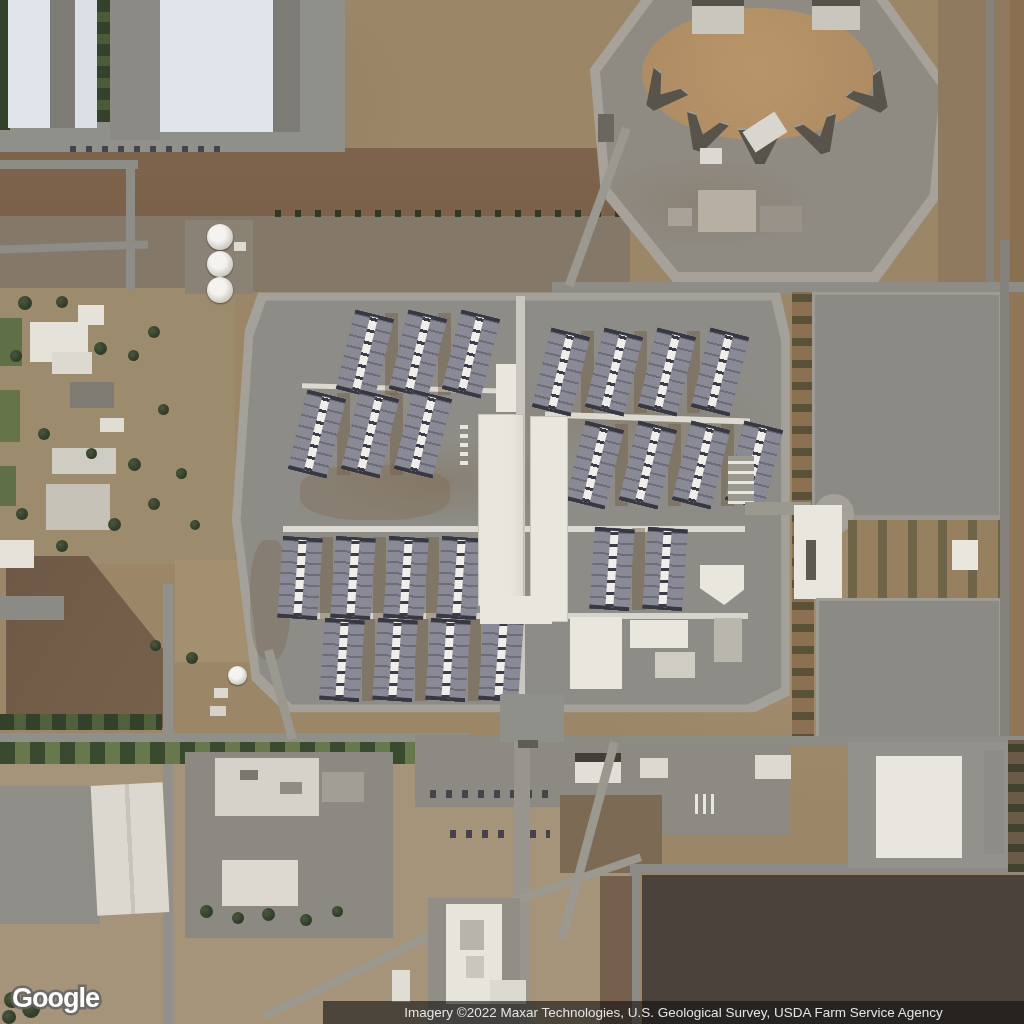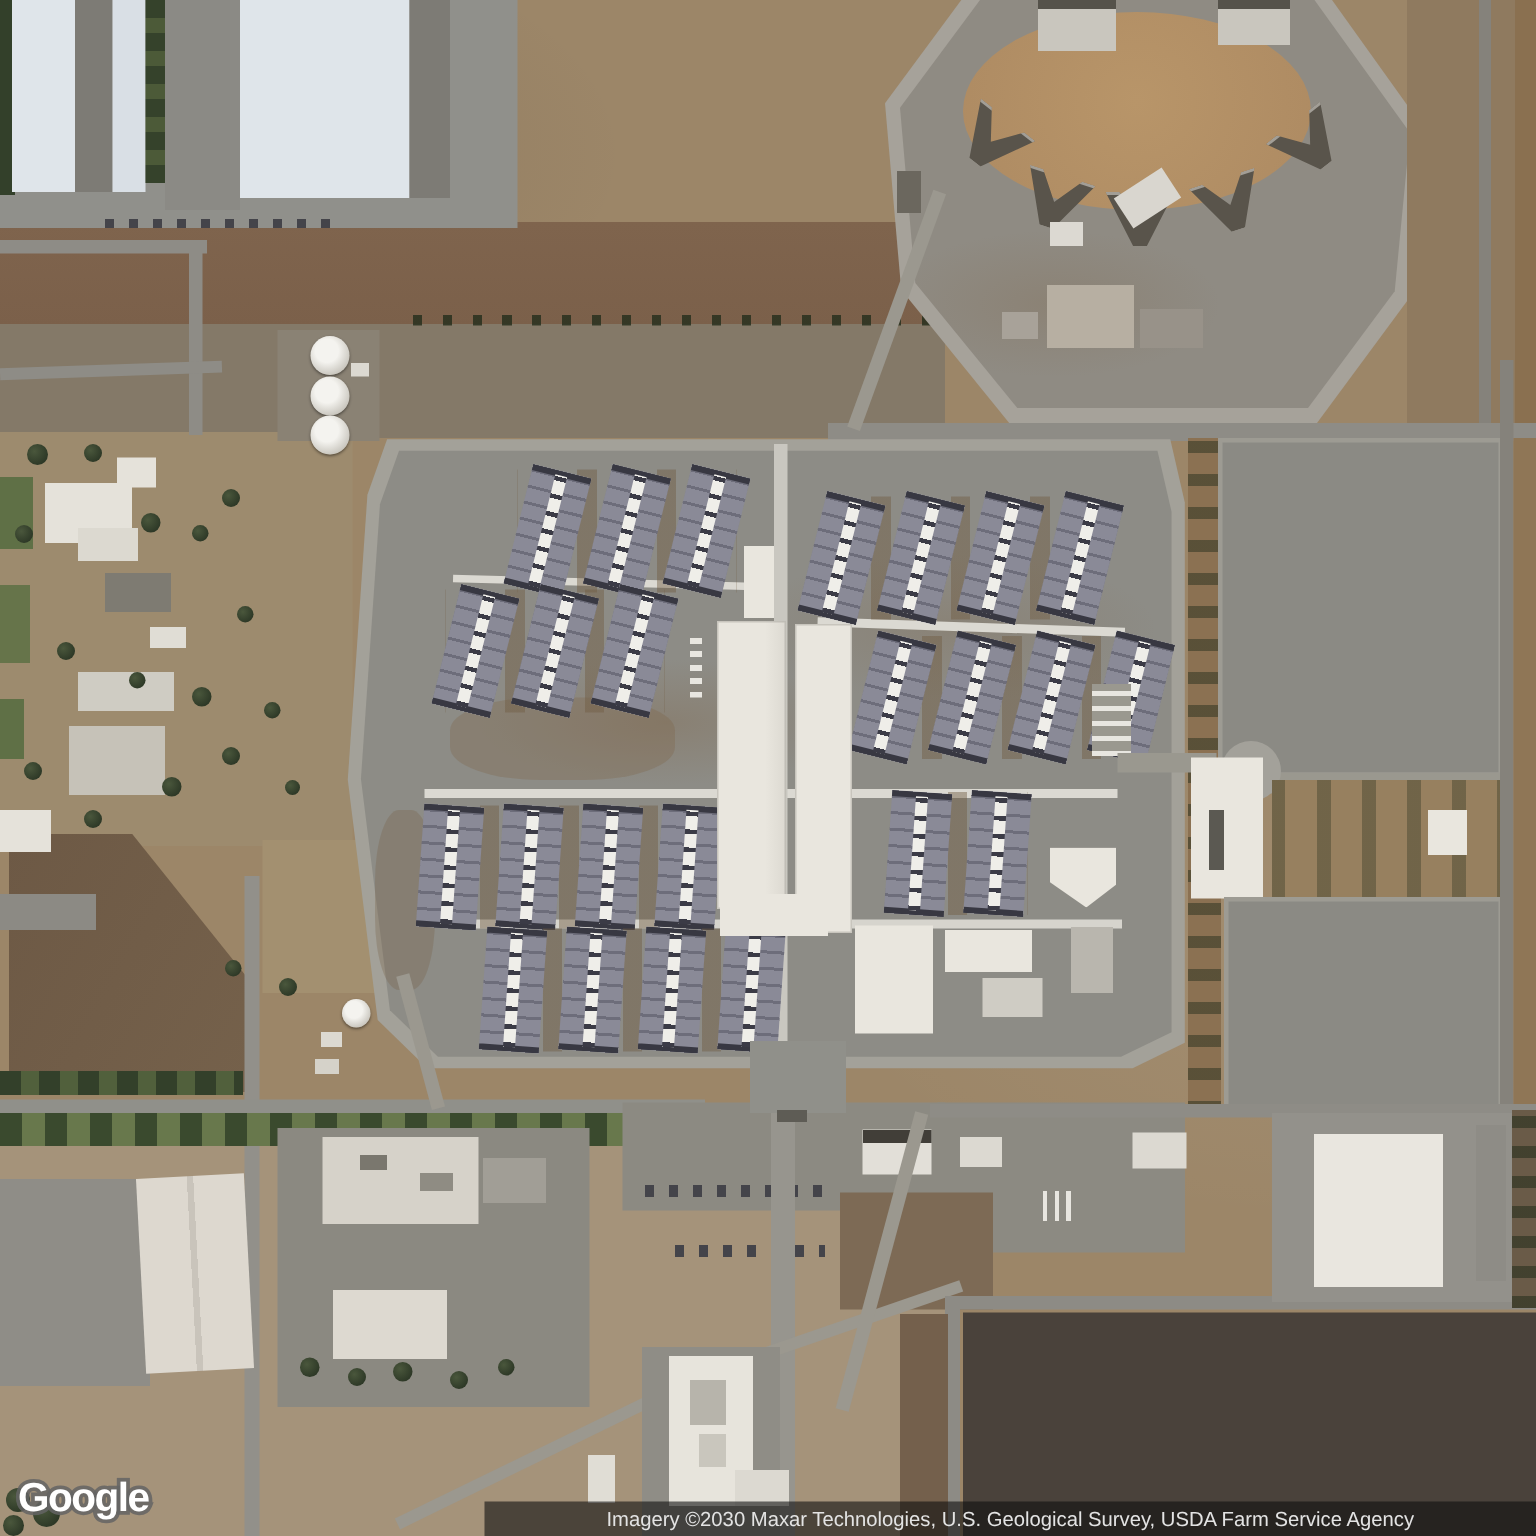--- a/index.html
+++ b/index.html
@@ -276,16 +276,16 @@
   <div class="a" style="left:490px;top:980px;width:36px;height:24px;background:#dcd9d1;"></div>
   <div class="tree" style="left:4px;top:992px;width:16px;height:16px;"></div>
   <div class="tree" style="left:22px;top:1000px;width:18px;height:18px;"></div>
   <div class="tree" style="left:2px;top:1010px;width:14px;height:14px;"></div>
 
   <div class="google-logo">
     <span class="logo-stroke">Google</span>
     <span class="logo-fill">Google</span>
   </div>
   <div class="attribution">
-    <span>Imagery ©2030 Maxar Technologies, U.S. Geological Survey, USDA Farm Service Agency</span>
+    <span>Imagery ©2022 Maxar Technologies, U.S. Geological Survey, USDA Farm Service Agency</span>
   </div>
 
 </div>
 
 </body></html>

